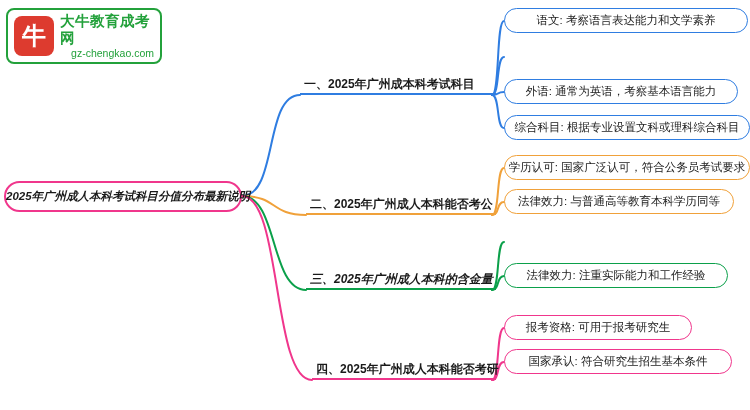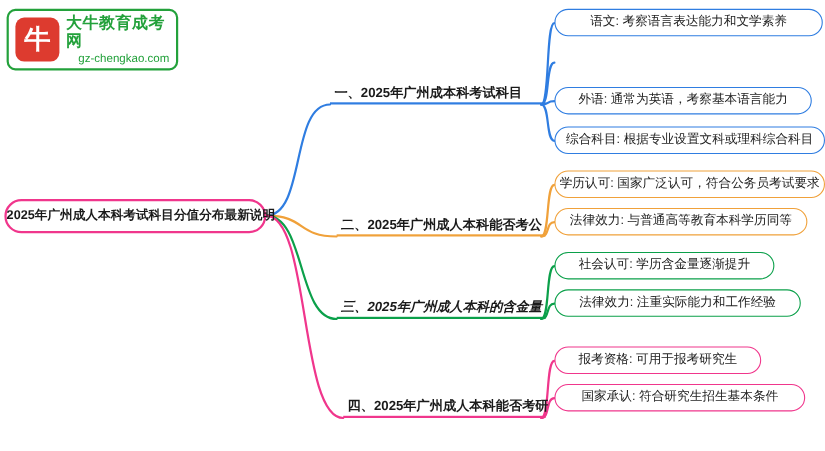--- a/index.html
+++ b/index.html
@@ -20,21 +20,21 @@
     display:flex;align-items:center;justify-content:center;
     color:#fff;font-size:24px;font-weight:bold;
   }
   .logo-text{display:flex;flex-direction:column;line-height:1.15;}
   .logo-title{font-size:14.5px;font-weight:bold;letter-spacing:0.5px;}
   .logo-url{font-size:10.5px;}
 
   .root-node{
     position:absolute;left:4px;top:181px;width:234px;height:27px;line-height:27px;
     border:2px solid;border-radius:16px;background:#fff;
-    font-size:11.5px;font-weight:bold;color:#1a1a1a;text-align:center;white-space:nowrap;
+    font-size:11.5px;font-weight:bold;color:#1a1a1a;text-align:center;white-space:nowrap;font-style:italic;
   }
 
   .branch{
     position:absolute;height:18px;line-height:18px;border-bottom:2px solid;
     font-size:12px;font-weight:bold;color:#1a1a1a;white-space:nowrap;padding-left:4px;
     box-sizing:content-box;
   }
 
   .leaf{
     position:absolute;height:23px;line-height:23px;border:1.5px solid;border-radius:13px;
@@ -85,19 +85,18 @@
   <div class="branch" style="left: 306px; top: 270px; width: 186px; border-bottom-color: rgb(11, 160, 74); font-style: italic;">三、2025年广州成人本科的含金量</div>
   <div class="branch" style="left: 312px; top: 360px; width: 180px; border-bottom-color: rgb(240, 54, 140);">四、2025年广州成人本科能否考研</div>
 
   <div class="leaf" style="left: 504px; top: 8px; width: 242px; border-color: rgb(47, 125, 225);">语文: 考察语言表达能力和文学素养</div>
   <div class="leaf" style="left: 504px; top: 79px; width: 232px; border-color: rgb(47, 125, 225);">外语: 通常为英语，考察基本语言能力</div>
   <div class="leaf" style="left: 504px; top: 115px; width: 244px; border-color: rgb(47, 125, 225);">综合科目: 根据专业设置文科或理科综合科目</div>
 
   <div class="leaf" style="left: 504px; top: 155px; width: 244px; border-color: rgb(240, 161, 58);">学历认可: 国家广泛认可，符合公务员考试要求</div>
   <div class="leaf" style="left: 504px; top: 189px; width: 228px; border-color: rgb(240, 161, 58);">法律效力: 与普通高等教育本科学历同等</div>
 
-  <div class="leaf" style="left: 504px; top: 229px; width: 198px; border-color: rgb(11, 160, 74);">社会认可: 学历含金量逐渐提升</div>
   <div class="leaf" style="left: 504px; top: 263px; width: 222px; border-color: rgb(11, 160, 74);">法律效力: 注重实际能力和工作经验</div>
 
   <div class="leaf" style="left: 504px; top: 315px; width: 186px; border-color: rgb(240, 54, 140);">报考资格: 可用于报考研究生</div>
   <div class="leaf" style="left: 504px; top: 349px; width: 226px; border-color: rgb(240, 54, 140);">国家承认: 符合研究生招生基本条件</div>
 
 </div>
 
 </body></html>

